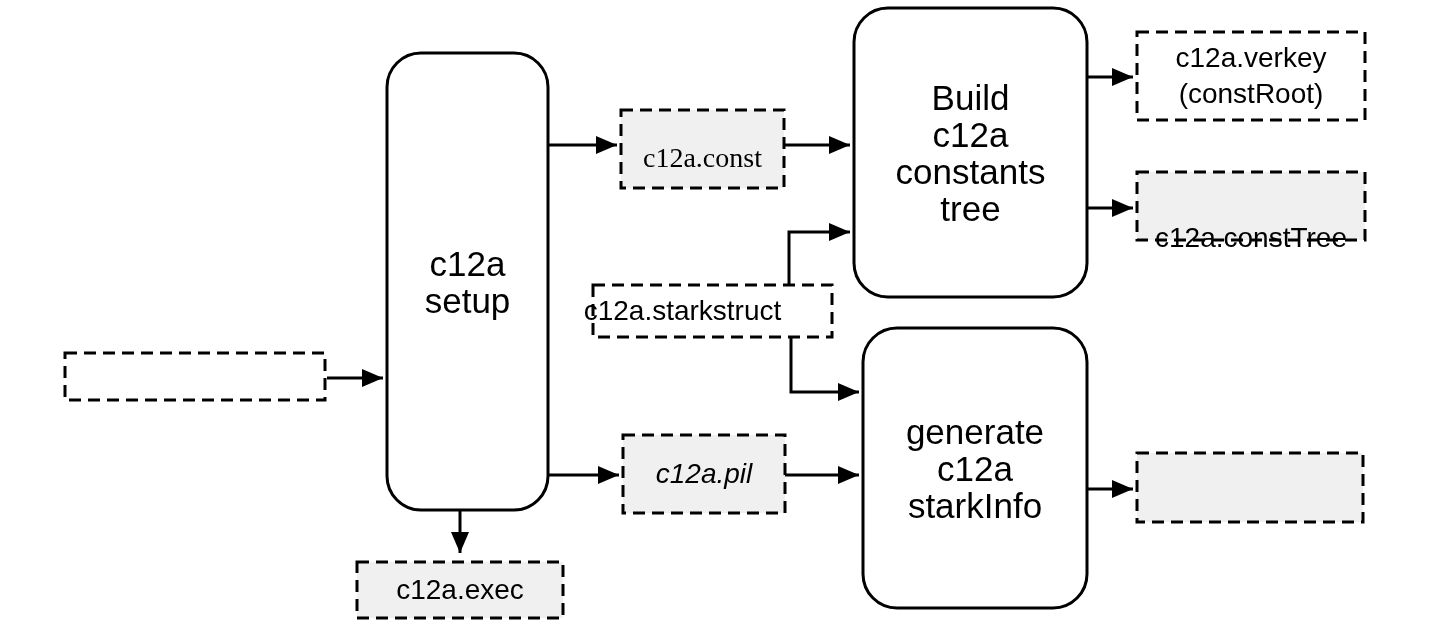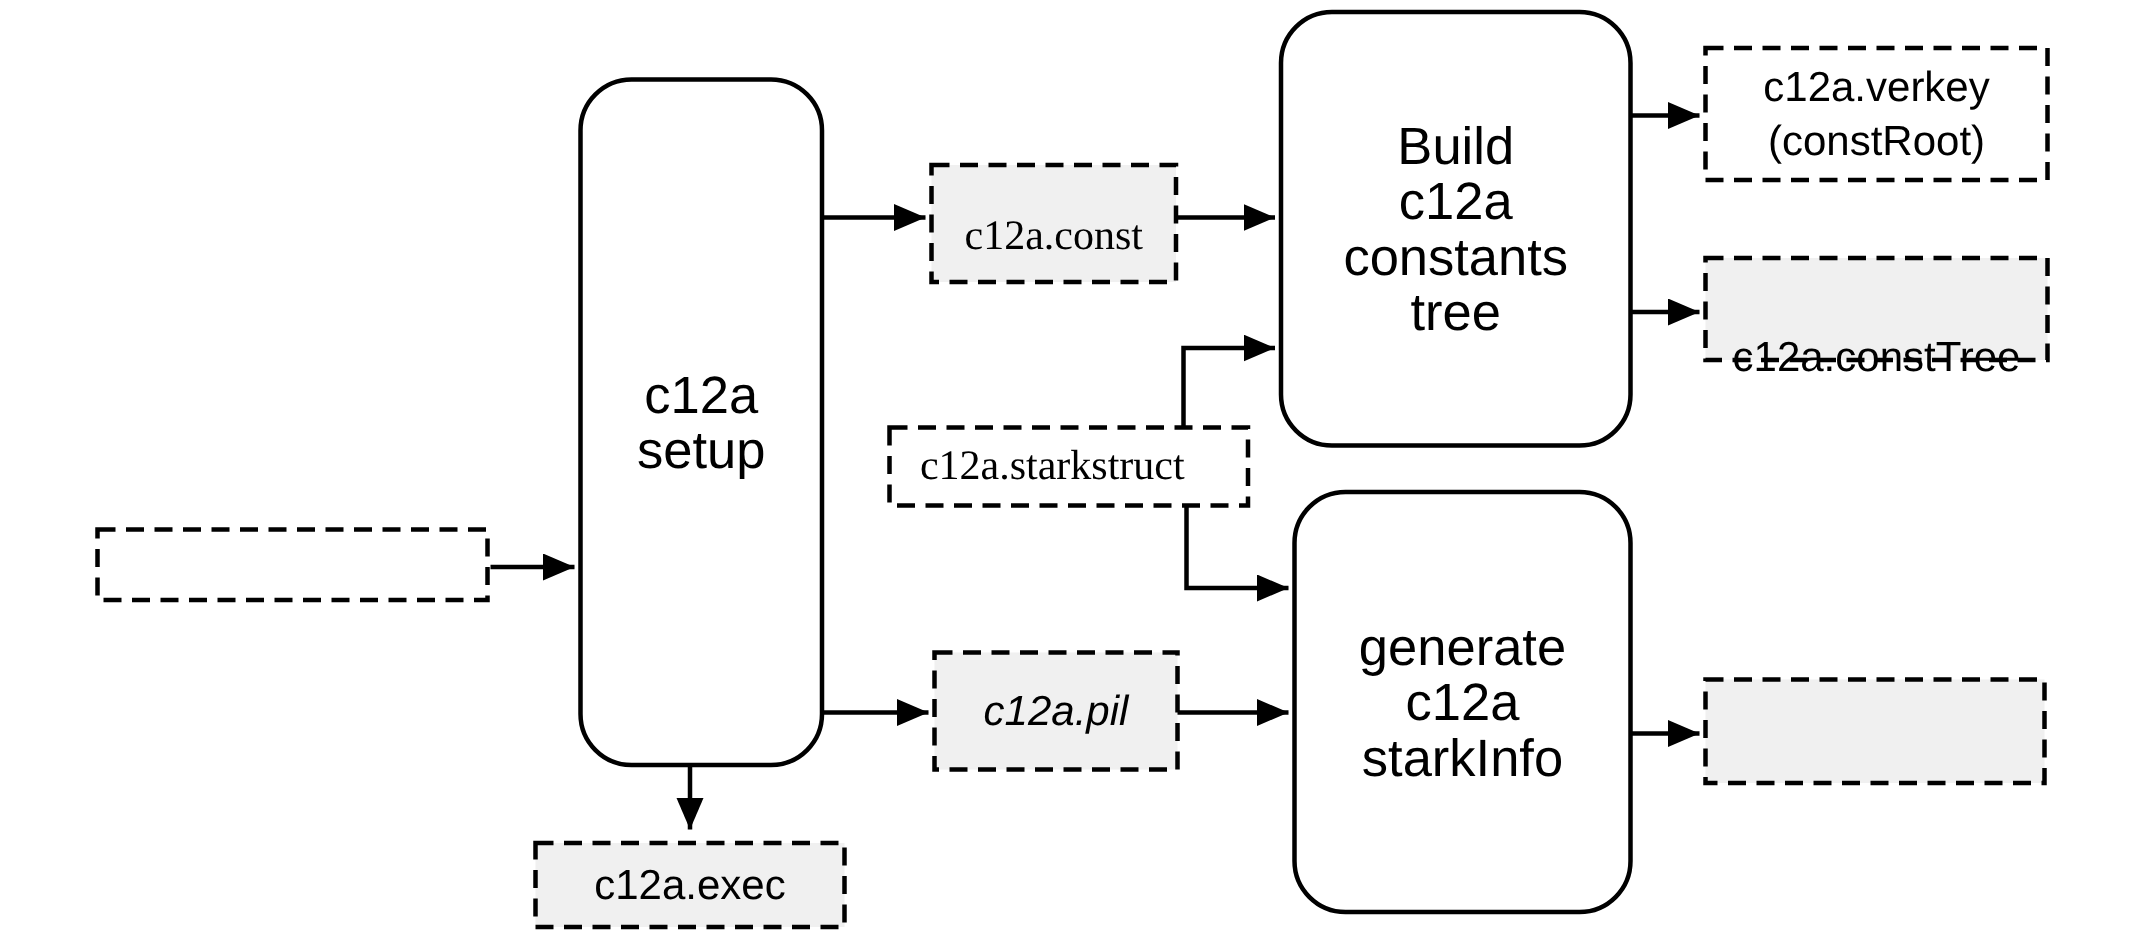--- a/index.html
+++ b/index.html
@@ -72,21 +72,21 @@
   <div class="label proc-label" style="left:854px; top:8px; width:233px; height:289px;">Build
 c12a
 constants
 tree</div>
 
   <div class="label file-label" style="left:1137px; top:32px; width:228px; height:88px;">c12a.verkey
 (constRoot)</div>
 
   <div class="label file-label" style="left:1137px; top:172px; width:228px; height:68px;margin-top:32px;">c12a.constTree</div>
 
-  <div class="label file-label" style="left:582px; top:285px; width:239px; height:52px;font-family:Liberation Serif, serif;">c12a.starkstruct</div>
+  <div class="label file-label" style="left:563px; top:285px; width:239px; height:52px;">c12a.starkstruct</div>
 
   <div class="label proc-label" style="left:863px; top:328px; width:224px; height:280px;border-radius:20px;">generate
 c12a
 starkInfo</div>
 
   <div class="label file-label" style="left:623px; top:435px; width:162px; height:78px;font-style:italic;">c12a.pil</div>
 
   <div class="label file-label" style="left:357px; top:562px; width:206px; height:56px;">c12a.exec</div>
 
 

